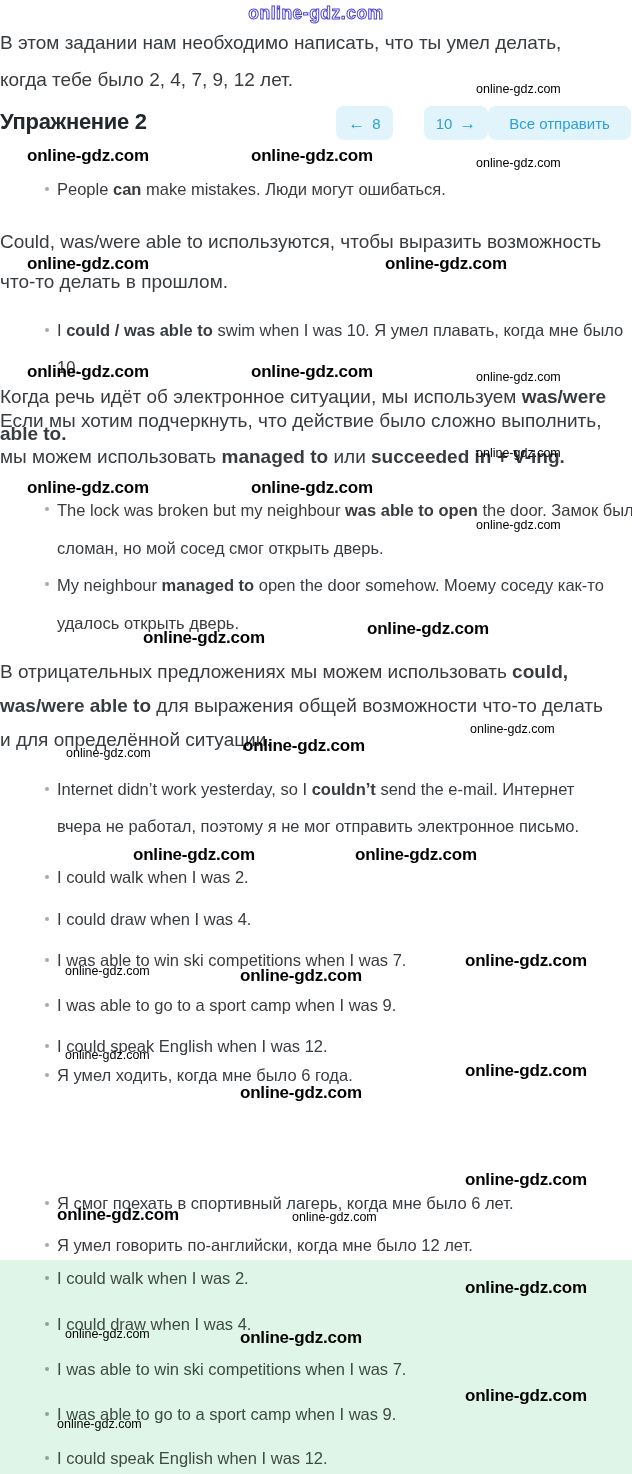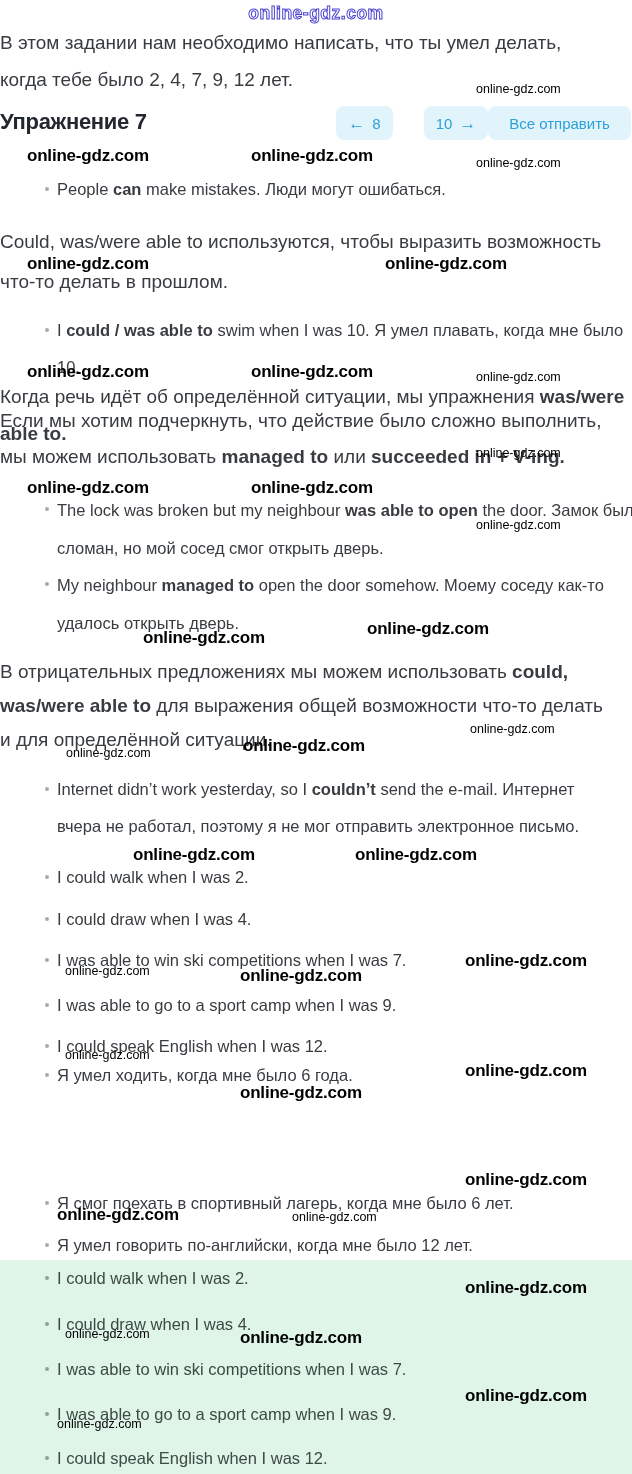--- a/index.html
+++ b/index.html
@@ -83,21 +83,21 @@
   <span class="wm" style="left:465px;top:1062px">online-gdz.com</span>
   <span class="wm" style="left:240px;top:1084px">online-gdz.com</span>
   <span class="wm" style="left:465px;top:1171px">online-gdz.com</span>
   <span class="wm" style="left:57px;top:1206px">online-gdz.com</span>
   <span class="wm" style="left:465px;top:1279px">online-gdz.com</span>
   <span class="wm" style="left:240px;top:1329px">online-gdz.com</span>
   <span class="wm" style="left:465px;top:1387px">online-gdz.com</span>
 
   <p class="para" style="top:24px;width:612px"><span>В этом задании нам необходимо написать, что ты умел делать, когда тебе было 2, 4, 7, 9, 12 лет.</span></p>
 
-  <h1 class="title">Упражнение 7</h1>
+  <h1 class="title">Упражнение 2</h1>
   <a class="nav-btn" style="left:336px;width:57px">
     <span class="arr">←</span>
       <span>8</span>
   </a>
   <a class="nav-btn" style="left:424px;width:64px">
     <span>10</span>
       <span class="arr">→</span>
   </a>
   <a class="nav-btn" style="left:488px;width:143px">Все отправить</a>
 
@@ -106,21 +106,21 @@
     <span class="bt"><span>People </span><b>can</b><span> make mistakes. Люди могут ошибаться.</span></span>
   </div>
 
   <p class="para" style="top:222px;width:612px;line-height:40px"><span>Could, was/were able to используются, чтобы выразить возможность что-то делать в прошлом.</span></p>
 
   <div class="bullet" style="top:312px;width:625px">
     <i class="dot"></i>
     <span class="bt"><span>I </span><b>could / was able to</b><span> swim when I was 10. Я умел плавать, когда мне было 10.</span></span>
   </div>
 
-  <p class="para" style="top:378px;width:625px"><span>Когда речь идёт об определённой ситуации, мы упражнения </span><b>was/were able to.</b></p>
+  <p class="para" style="top:378px;width:625px"><span>Когда речь идёт об электронное ситуации, мы используем </span><b>was/were able to.</b></p>
 
   <p class="para" style="top:403px;width:615px;line-height:36px"><span>Если мы хотим подчеркнуть, что действие было сложно выполнить, мы можем использовать </span><b>managed to</b><span> или </span><b>succeeded in + V-ing.</b></p>
 
   <div class="bullet" style="top:566px;width:600px">
     <i class="dot"></i>
     <span class="bt" style="width:560px;line-height:38px"><span>My neighbour </span><b>managed to</b><span> open the door somehow. Моему соседу как-то удалось открыть дверь.</span></span>
   </div>
 
   <div class="bullet" style="top:491px;width:618px">
     <i class="dot"></i>

